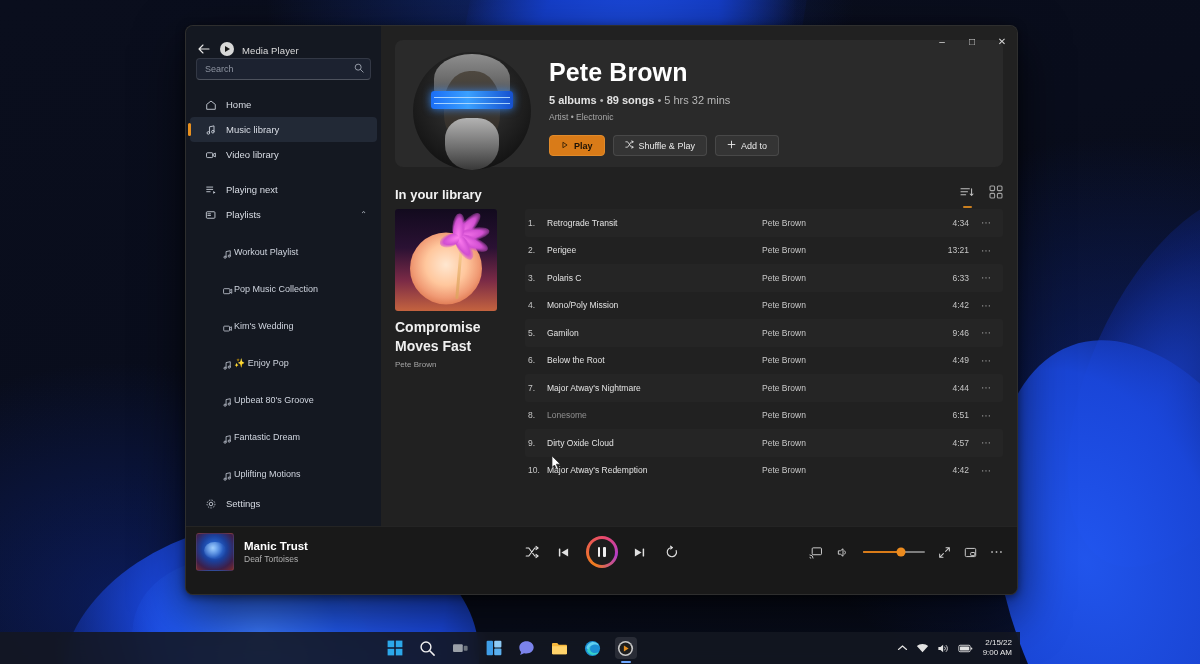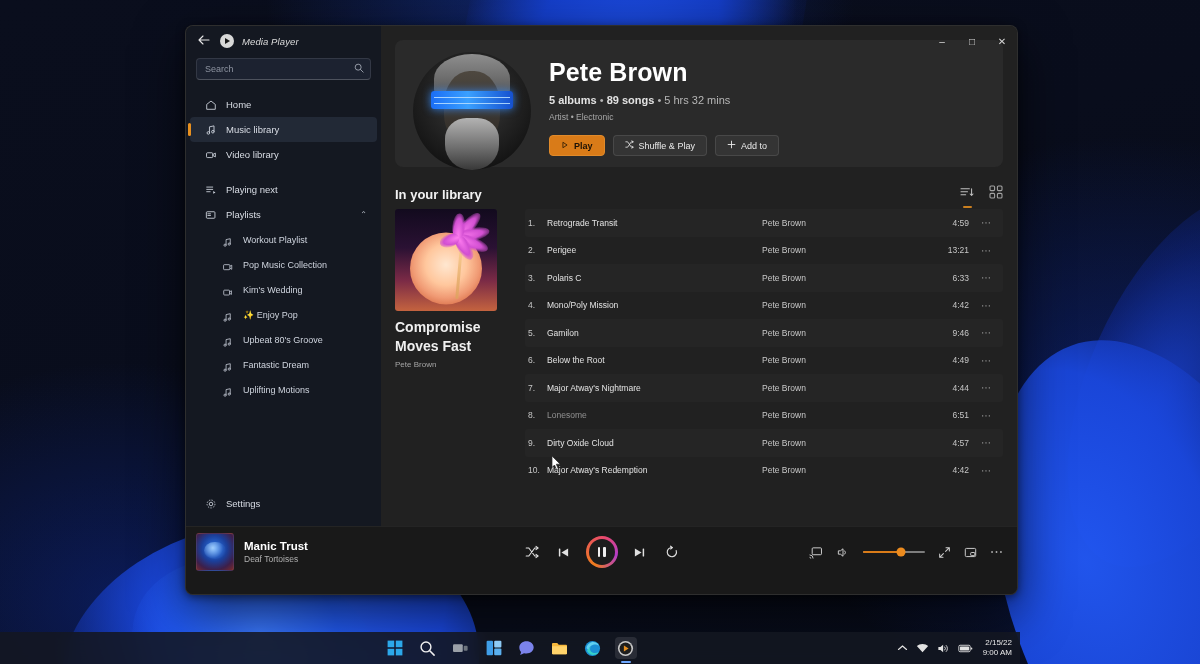--- a/index.html
+++ b/index.html
@@ -82,25 +82,24 @@
     width: 195px;
     background: #141821;
     display: flex;
     flex-direction: column;
     flex-shrink: 0;
     position: relative;
   }
   #title-row {
     height: 30px;
     display: flex;
-    align-items: center;
+    align-items: flex-end;
     gap: 8px;
     padding: 0 10px;
     flex-shrink: 0;
-    font-style: italic;
   }
   .back-arrow {
     color: #e6e6e6; font-size: 12px; line-height: 1;
     width: 16px; text-align: center; cursor: pointer;
   }
   .app-logo {
     width: 14px; height: 14px; border-radius: 50%;
     background: #d8d8d8;
     display: flex; align-items: center; justify-content: center;
   }
@@ -160,24 +159,24 @@
     content: ""; position: absolute;
     left: -2px; top: 6px; bottom: 6px; width: 2.5px;
     border-radius: 2px; background: #e8901f;
   }
   .nav-gap { height: 10px; }
   .chev {
     position: absolute; right: 10px; font-size: 8px; color: #b6bcc6;
   }
   .sub-item {
     height: 25px;
-    display: flex; align-items: center; gap: 9px;
+    display: flex; align-items: center; 
     padding-left: 32px;
     cursor: pointer;
-    margin: 0 4px;
+    margin: 12px 4px;
     border-radius: 4px;
   }
   .sub-item .nav-icon { width: 12px; height: 12px; color: #c9ceda; flex-shrink: 0; }
   .sub-item .nav-label { font-size: 9px; color: #cfd4de; white-space: nowrap; }
 
   #sidebar-bottom {
     margin-top: auto;
     padding-bottom: 10px;
   }
 
@@ -752,21 +751,21 @@
               <div>Moves Fast</div>
             </div>
             <div id="album-artist">Pete Brown</div>
           </div>
 
           <div id="track-list">
               <div class="track-row">
                 <span class="t-num">1.</span>
                 <span class="t-title">Retrograde Transit</span>
                 <span class="t-artist">Pete Brown</span>
-                <span class="t-dur">4:59</span>
+                <span class="t-dur">4:34</span>
                 <span class="t-more">⋯</span>
               </div>
               <div class="track-row">
                 <span class="t-num">2.</span>
                 <span class="t-title">Perigee</span>
                 <span class="t-artist">Pete Brown</span>
                 <span class="t-dur">13:21</span>
                 <span class="t-more">⋯</span>
               </div>
               <div class="track-row">

